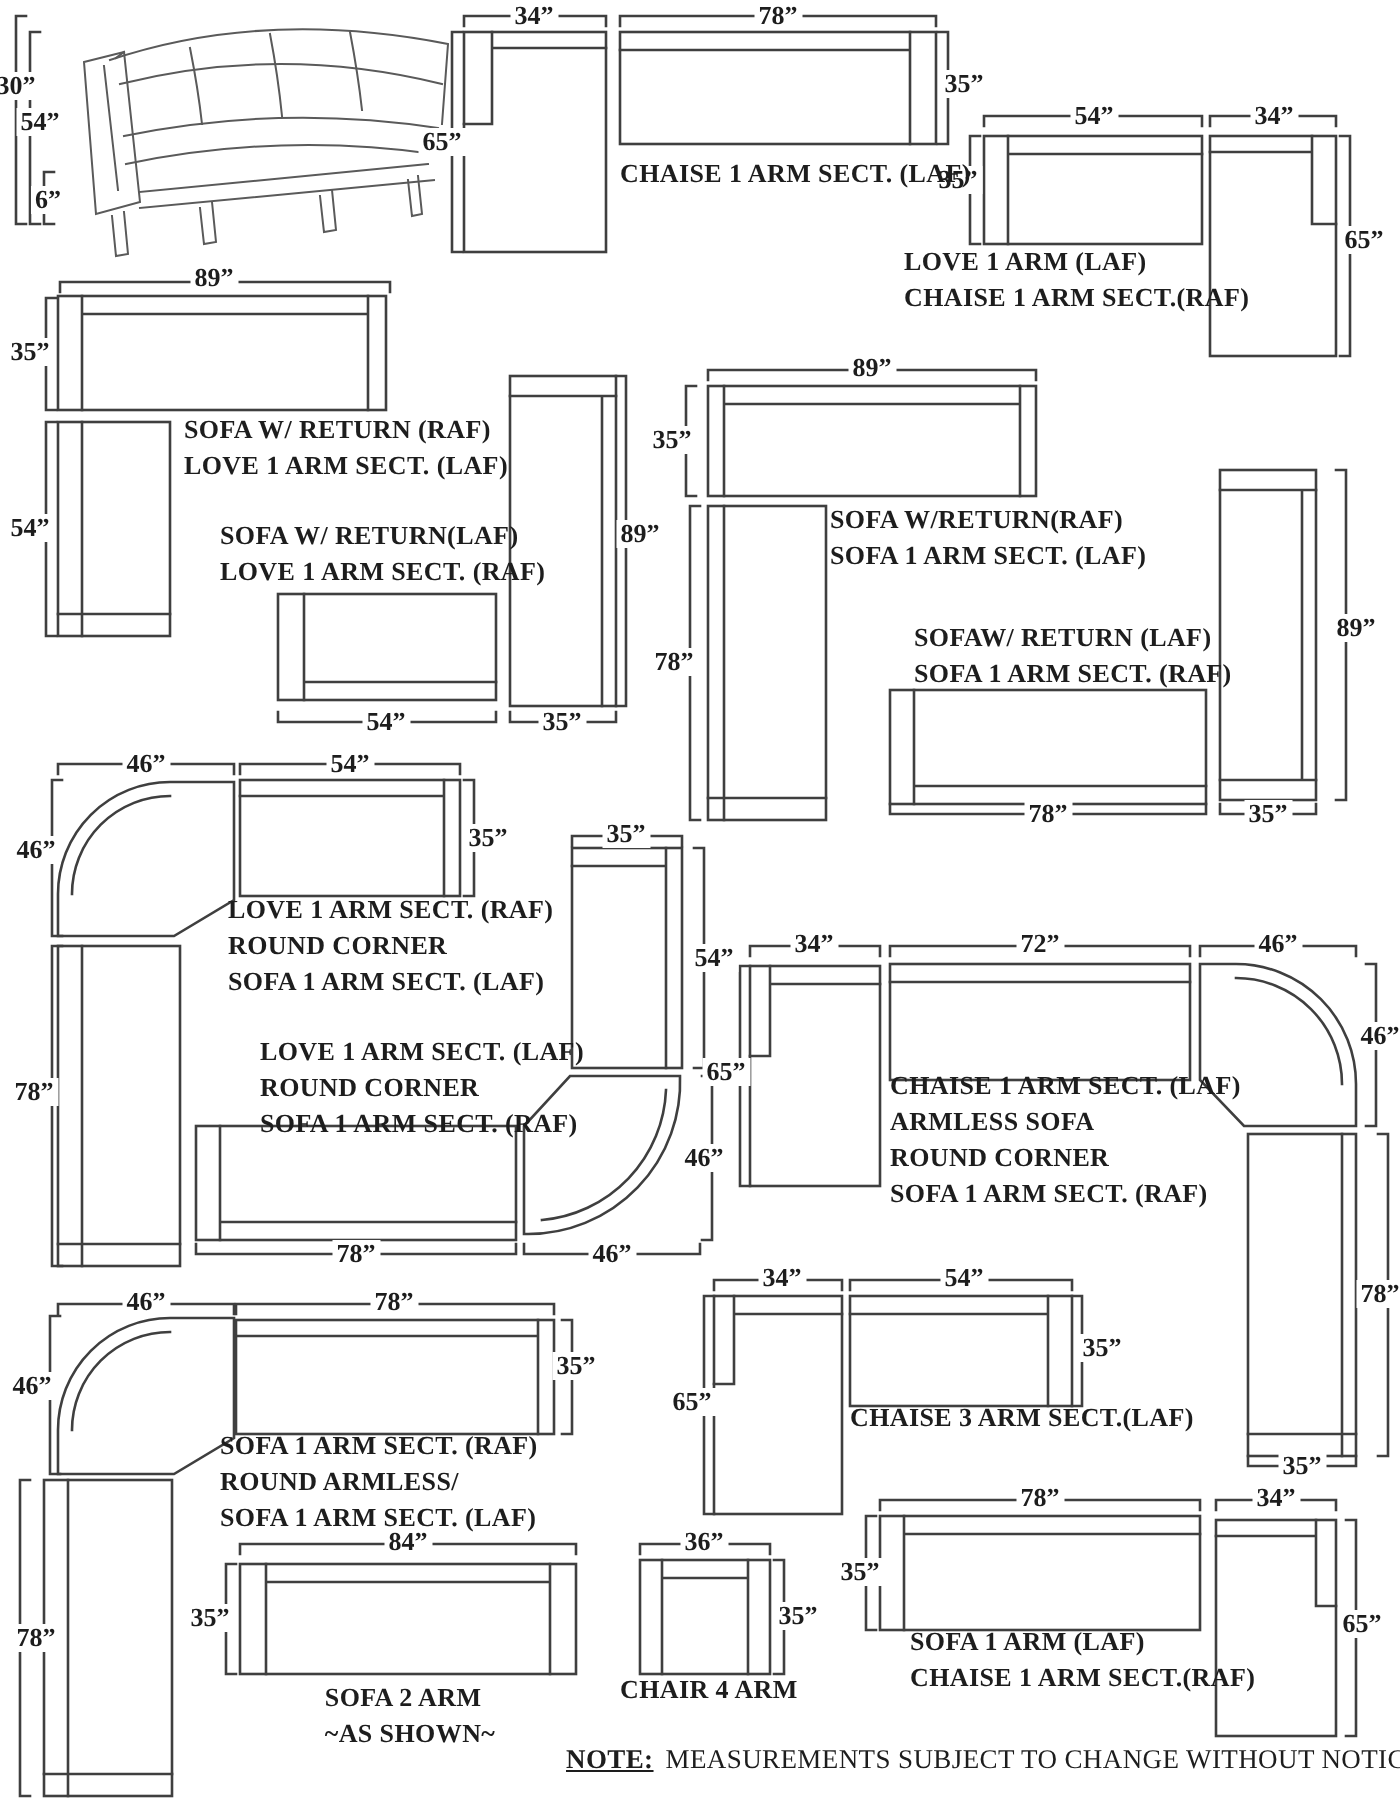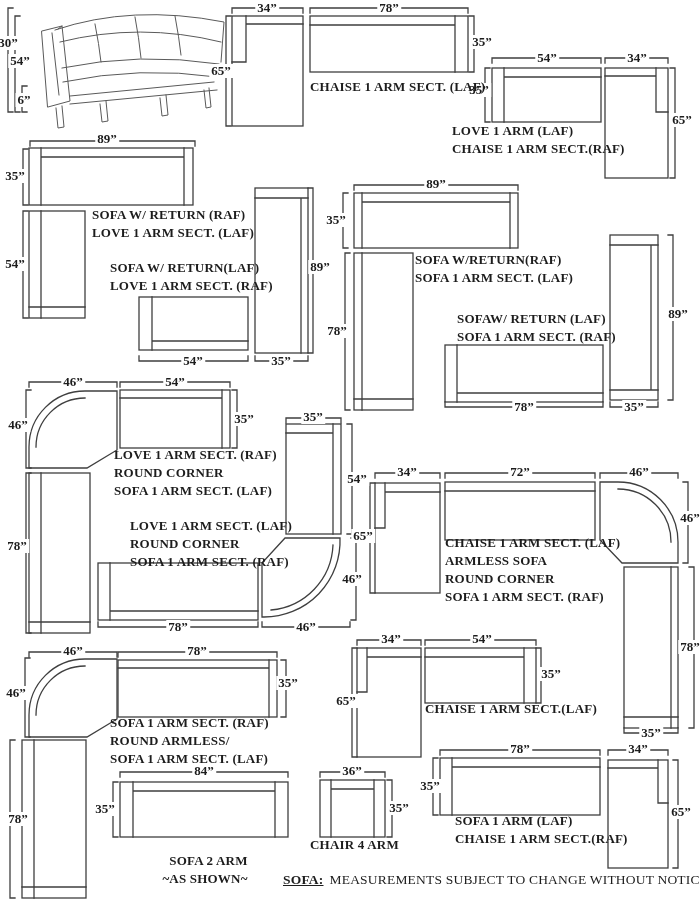--- a/index.html
+++ b/index.html
@@ -3,21 +3,21 @@
 <meta charset="utf-8">
 <style>
   html,body{margin:0;padding:0;background:#fff;}
   #sheet{position:relative;width:700px;height:901px;background:#fff;overflow:hidden;
          font-family:"Liberation Serif","DejaVu Serif",serif;color:#1d1d1d;}
   #linework{position:absolute;left:0;top:0;width:700px;height:901px;}
   .dim{position:absolute;transform:translate(-50%,-50%);background:#fff;padding:0 2px;
        font-weight:bold;font-size:13px;line-height:14px;white-space:nowrap;color:#1d1d1d;}
   .lbl{position:absolute;font-weight:bold;font-size:13px;line-height:18px;white-space:nowrap;
        letter-spacing:.2px;color:#1d1d1d;}
-  .lbl.center{text-align:right;transform:translateX(-50%);margin-top:12px;}
+  .lbl.center{text-align:left;transform:translateX(-50%);}
   #note{position:absolute;left:283px;top:872px;font-size:13.5px;letter-spacing:.2px;white-space:nowrap;}
   #note .note-label{font-weight:bold;text-decoration:underline;margin-right:6px;}
 </style>
 </head>
 <body>
 
 <div id="sheet">
 
 <svg id="linework" viewBox="0 0 700 901" fill="none" stroke="#3f3f3f" stroke-width="1.3" stroke-linecap="square" stroke-linejoin="miter">
 
@@ -360,31 +360,31 @@
       <div>ARMLESS SOFA</div>
       <div>ROUND CORNER</div>
       <div>SOFA 1 ARM SECT. (RAF)</div>
 </div>
 <div class="lbl" style="left:110px;top:714px">
   <div>SOFA 1 ARM SECT. (RAF)</div>
       <div>ROUND ARMLESS/</div>
       <div>SOFA 1 ARM SECT. (LAF)</div>
 </div>
 <div class="lbl" style="left:425px;top:700px">
-      <div>CHAISE 1 ARM SECT.(LAF)</div>
+      <div>CHAISE 3 ARM SECT.(LAF)</div>
 </div>
 <div class="lbl center" style="left:205px;top:840px">
   <div>SOFA 2 ARM</div>
       <div>~AS SHOWN~</div>
 </div>
 <div class="lbl" style="left:310px;top:836px">
   <div>CHAIR 4 ARM</div>
 </div>
 <div class="lbl" style="left:455px;top:812px">
   <div>SOFA 1 ARM (LAF)</div>
       <div>CHAISE 1 ARM SECT.(RAF)</div>
 </div>
 
 <div id="note">
-  <span class="note-label">SOFA:</span><span>MEASUREMENTS SUBJECT TO CHANGE WITHOUT NOTICE.</span>
+  <span class="note-label">NOTE:</span><span>MEASUREMENTS SUBJECT TO CHANGE WITHOUT NOTICE.</span>
 </div>
 
 </div>
 
 </body></html>

